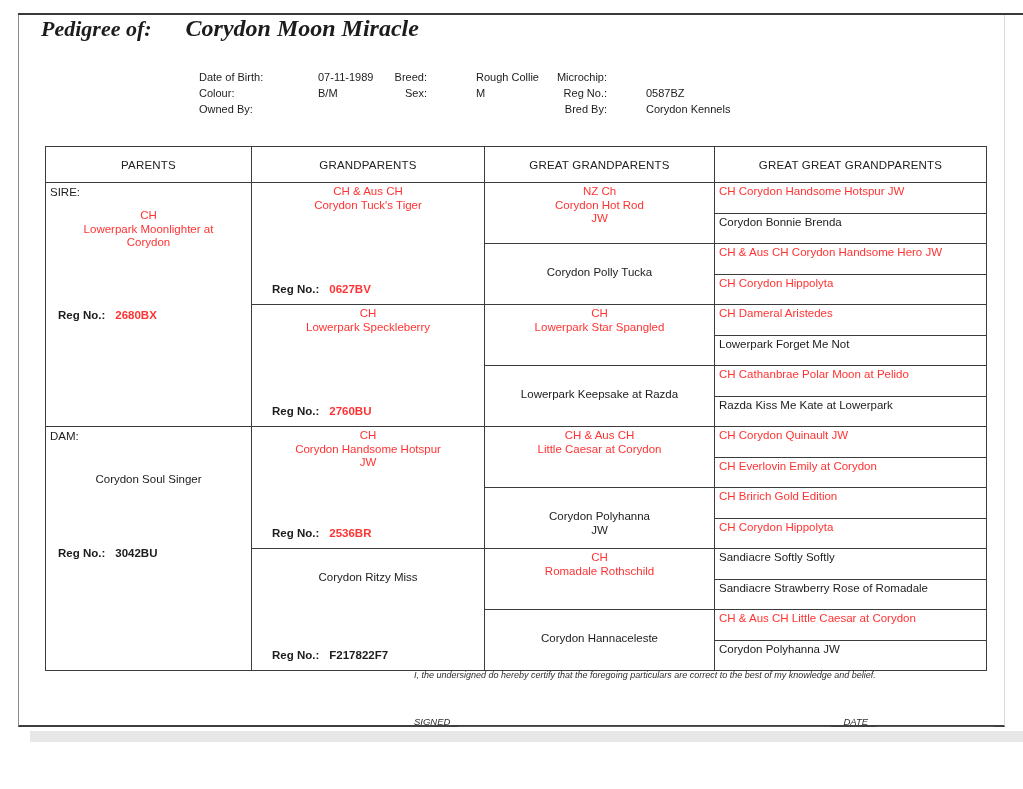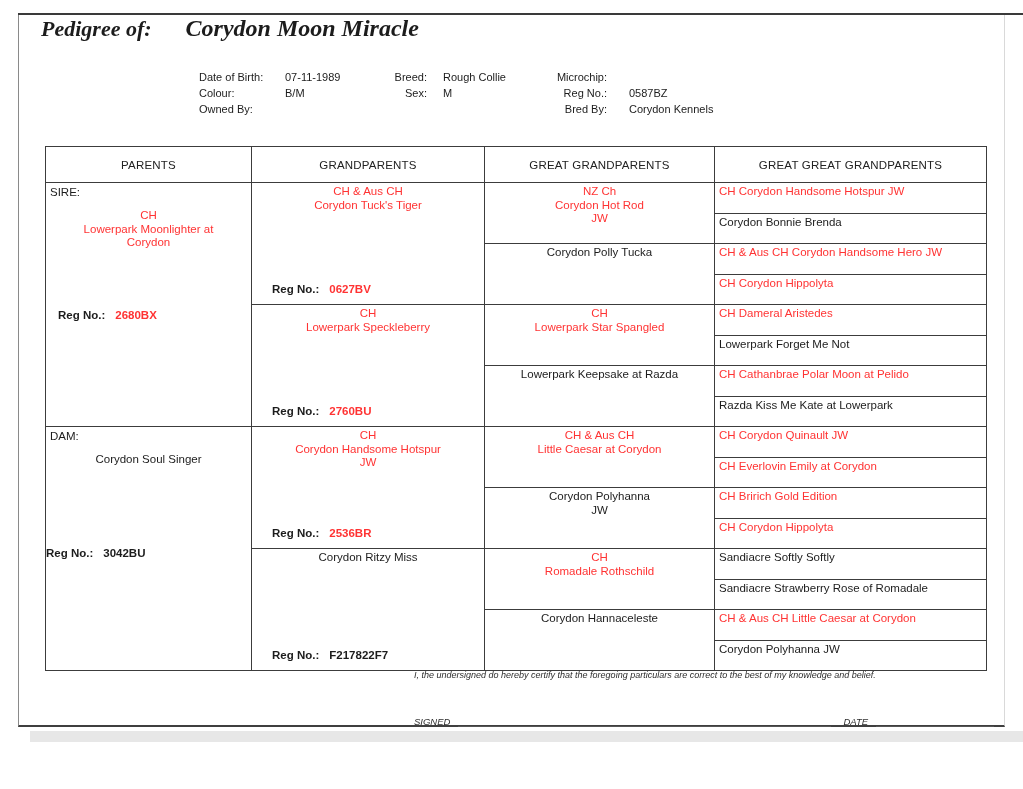--- a/index.html
+++ b/index.html
@@ -13,42 +13,42 @@
   .page-shadow { position:absolute; left:30px; top:731px; width:993px; height:11px; background:#e7e7e7; }
 
   .title-row { position:absolute; left:22px; top:0; white-space:nowrap;
     font-family:"Liberation Serif", serif; font-style:italic; font-weight:bold; }
   .title-label { font-size:22px; }
   .dog-name { font-size:24px; margin-left:34px; }
 
   .info { position:absolute; top:54px; left:0; width:987px; font-size:11px; line-height:16px; }
   .info-group { position:absolute; top:0; }
   .ga { left:180px; } .gb { left:352px; } .gc { left:530px; }
-  .info-row { display:flex; }
+  .info-row { display:flex;gap:33px; }
   .lbl-a { width:86px; }
   .lbl-b { width:56px; text-align:right; margin-right:16px; }
-  .lbl-c { width:58px; text-align:right; margin-right:22px; }
+  .lbl-c { width:58px; text-align:right; margin-right:6px; }
 
   table.ped { position:absolute; left:26px; top:131px; width:941px;
     border-collapse:collapse; table-layout:fixed; }
   .ped th, .ped td { border:1px solid #3c3c3c; font-weight:normal; }
   .ped th { height:36px; font-size:11.5px; letter-spacing:.2px; color:#222; text-align:center; vertical-align:middle; }
   .ped tr.r { height:30.5px; }
   .cell { vertical-align:top; position:relative; font-size:11.5px; }
   .g4td { vertical-align:top; text-align:left; padding:2px 3px 0 4px; font-size:11.5px; line-height:12.5px; }
   .pname { text-align:center; line-height:13.5px; padding-top:2px; }
   .c1 .pname { padding-top:26px; }
   .role { position:absolute; left:4px; top:3px; }
   .reg { position:absolute; white-space:nowrap;font-weight:bold; }
   .sire-reg { left:12px; top:126px; }
-  .dam-reg  { left:0; top:120px; }
+  .dam-reg  { left:12px; top:120px; }
   .gp-reg { left:20px; bottom:9px; }
   .regval { margin-left:10px; }
   .red { color:#ff3333; }
-  .black { color:#1c1c1c; }
+  .black { color:#1c1c1c;margin-top:20px; }
 
   .cert { position:absolute; left:395px; top:655px; width:530px; font-size:9px; font-style:italic; color:#2e2e2e; white-space:nowrap; }
   .signrow { position:absolute; left:395px; top:678px; display:flex; align-items:flex-end; font-size:9.5px; font-style:italic; color:#2e2e2e; }
   .sig-line { border-bottom:1.5px solid #555; height:14px; }
   .signed-line { width:373px; margin-left:8px; }
   .date-line { width:118px; margin-left:8px; }
   .date-lbl { margin-left:12px;margin-top:23px; }
 </style>
 </head>
 <body>

